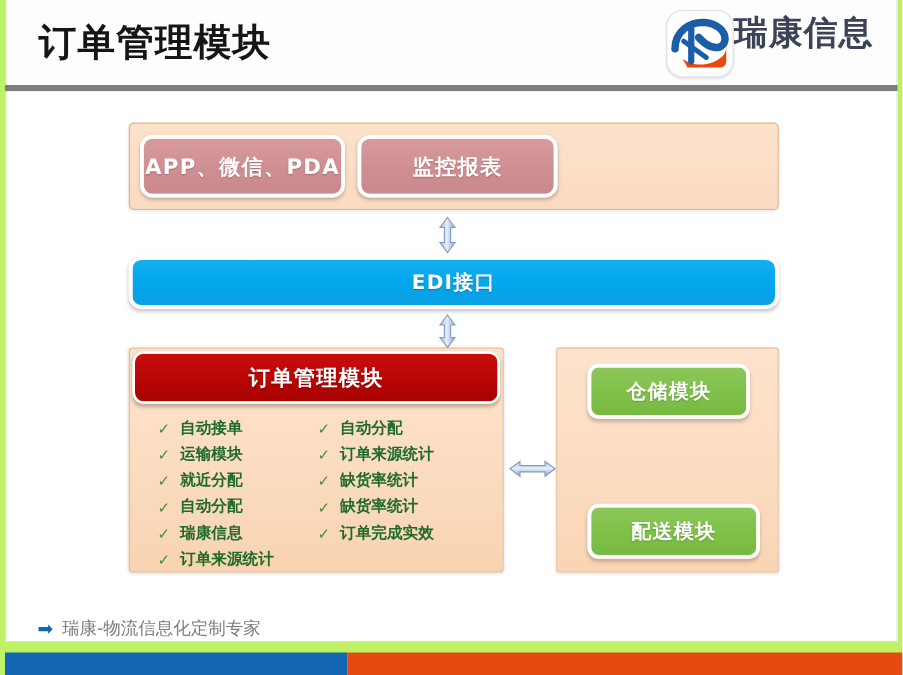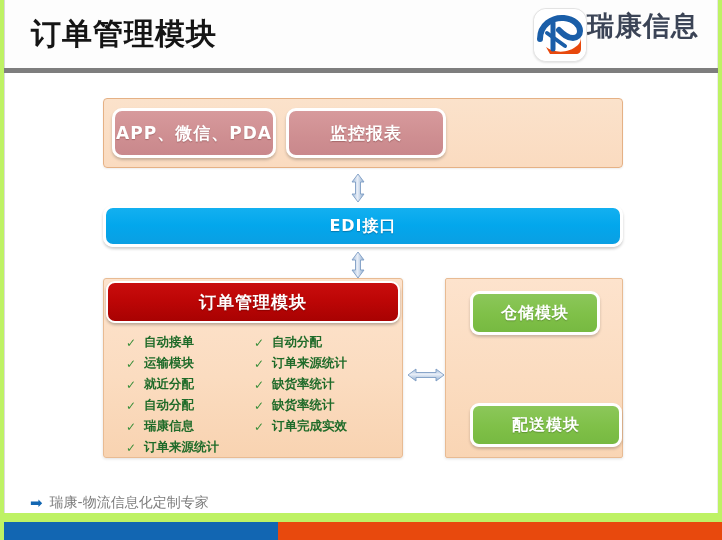--- a/index.html
+++ b/index.html
@@ -298,21 +298,21 @@
       </svg>
     </div>
 
     <div class="green-panel" style="left:440px;top:205px;width:178px;height:180px;">
 
       <div class="green-chip" style="left:24px;top:12px;width:130px;height:44px;">
         <span>仓储模块</span>
       </div>
 
 
-      <div class="green-chip" style="left:24px;top:124px;width:152px;height:44px;">
+      <div class="green-chip" style="left:24px;top:124px;width:138px;height:44px;">
         <span>配送模块</span>
       </div>
     </div>
 
   </div>
 
   <div class="footer-note">
     <span style="color:#1266b2;font-size:15px;">➡</span>
     <span>瑞康-物流信息化定制专家</span>
   </div>

